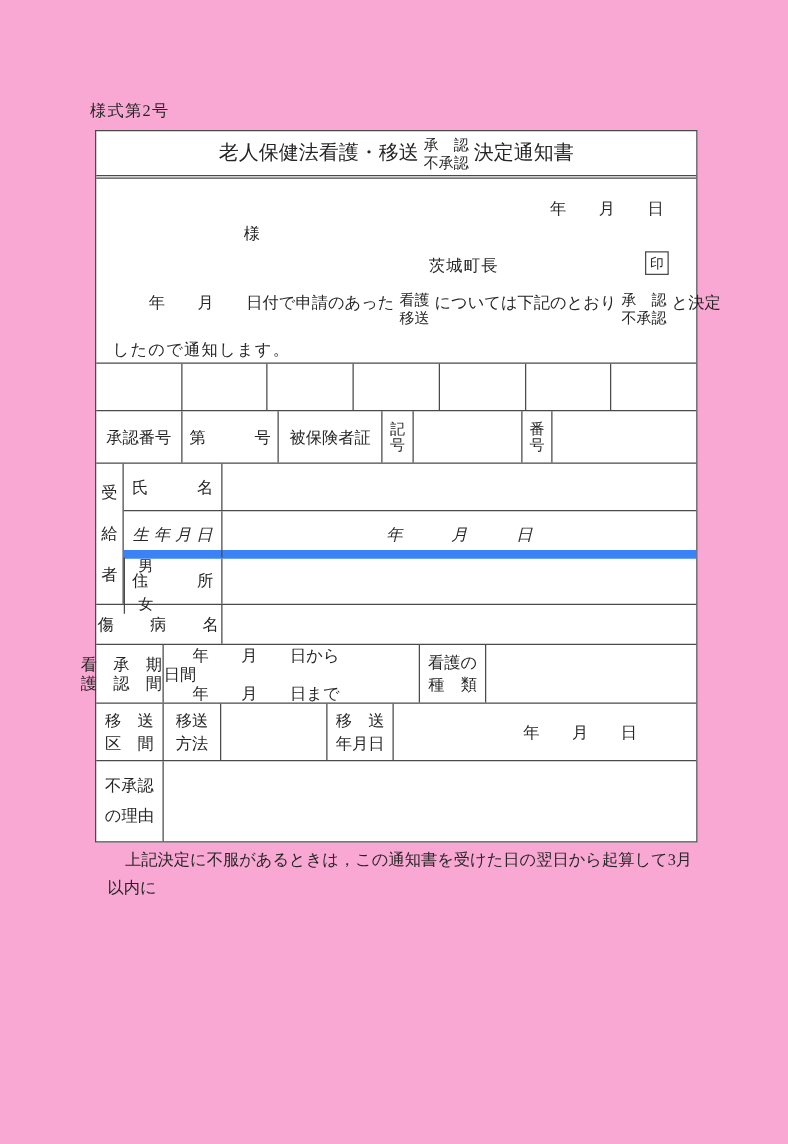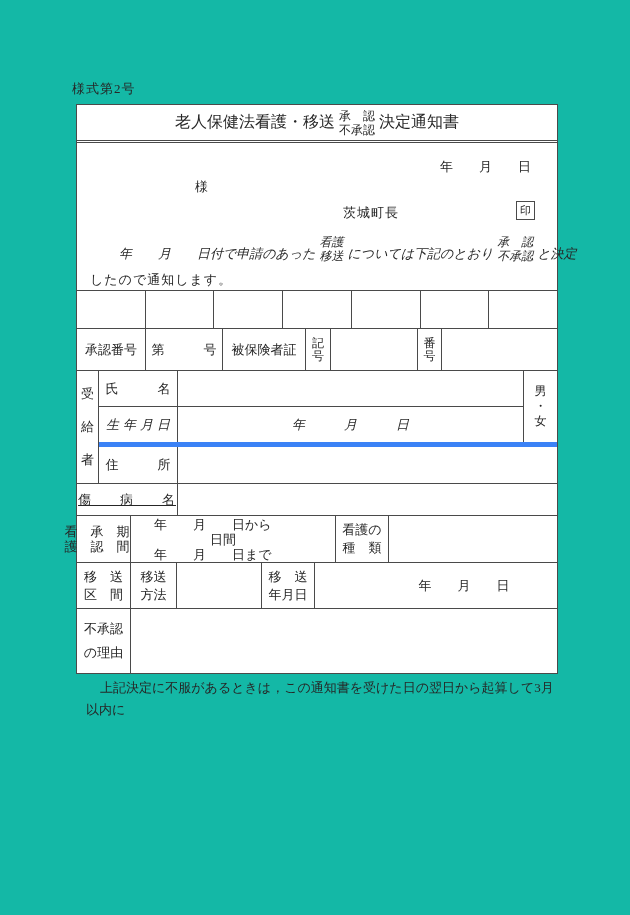--- a/index.html
+++ b/index.html
@@ -1,19 +1,19 @@
 <!DOCTYPE html>
 <html lang="ja"><head>
 <meta charset="utf-8">
 <style>
   * { margin:0; padding:0; box-sizing:border-box; }
   html,body { background:#e8e8e8; }
   .sheet {
     position:relative; width:630px; height:915px; margin:0 auto;
-    background:#14b8a6; color:#262626;
+    background:#f9a8d4; color:#262626;
     font-family:"Liberation Serif","DejaVu Serif",serif;
     font-size:13px; overflow:hidden;
   }
   .form-no { position:absolute; left:72px; top:80px; font-size:13px; letter-spacing:1px; }
 
   .doc { position:absolute; left:76px; top:104px; width:482px; border:1px solid #4a4a4a; background:#fff; }
 
   
   .br { border-right:1px solid #4a4a4a; }
   .cc { display:flex; align-items:center; justify-content:center; text-align:center; }
@@ -27,28 +27,28 @@
 
   
   .head { position:relative; height:148px; border-bottom:1px solid #4a4a4a; }
   .head .date-line   { position:absolute; top:15px;  right:26px; white-space:pre; }
   .head .honorific   { position:absolute; top:35px;  left:118px; }
   .head .issuer      { position:absolute; top:61px;  left:266px; letter-spacing:1px; }
   .head .seal-box    { position:absolute; top:58px;  right:22px; width:19px; height:19px;
                        border:1px solid #4a4a4a; font-size:11px;
                        display:flex; align-items:center; justify-content:center; }
   .head .body-l1 { position:absolute; top:90px; left:42px; right:4px; height:30px;
-                   display:flex; align-items:flex-end; white-space:nowrap;font-style:italic; }
+                   display:flex; align-items:flex-start; white-space:nowrap; }
   .head .body-l2 { position:absolute; top:128px; left:13px; letter-spacing:1px; }
 
   
   .hrow { display:flex; border-bottom:1px solid #4a4a4a; }
   .row-jukyu  { height:38px; }
   .row-shonin { height:42px; }
-  .row-shobyo { height:32px;text-decoration:underline; }
+  .row-shobyo { height:32px; }
   .row-kango  { height:47px; }
   .row-iso    { height:46px; }
   .row-fushonin { height:64px; border-bottom:none; }
 
   .jukyu-label { width:166px; letter-spacing:1px; }
   .jcell { flex:1; }
 
   .c-shonin-label { width:69px; }
   .c-dai      { width:77px;text-align:right; }
   .c-hihoken  { width:83px; }
@@ -58,40 +58,40 @@
   .c-bblank   { flex:1; }
   .vstack2 { display:flex; flex-direction:column; align-items:center; justify-content:center;
              font-size:12px; line-height:13px; }
 
   
   .jukyusha { display:flex; height:113px; border-bottom:1px solid #4a4a4a; }
   .side-col { width:22px; border-right:1px solid #4a4a4a;
               display:flex; flex-direction:column; justify-content:space-around;
               align-items:center; padding:6px 0; }
   .jk-main { flex:1; display:flex; flex-direction:column; }
-  .jk-top  { height:76px; display:flex; border-bottom:5px solid #3b82f6; }
+  .jk-top  { height:76px; display:flex; border-bottom:7px solid #3b82f6;flex-direction:column; }
   .jk-left { flex:1; display:flex; flex-direction:column; }
   .jk-r1 { height:38px; display:flex; border-bottom:1px solid #4a4a4a; }
   .jk-r2 { height:37px; display:flex;font-style:italic; }
   .jk-r3 { height:36px; display:flex; }
   .jk-label { width:79px; border-right:1px solid #4a4a4a; }
   .jk-field { flex:1; }
   .gender-col { width:34px; border-left:1px solid #4a4a4a;
                 display:flex; flex-direction:column; justify-content:center; align-items:center;
                 font-size:12px; line-height:15px; }
   .ls4 { letter-spacing:4px; text-indent:4px; }
 
   .shobyo-label { width:101px; letter-spacing:1px; }
 
   
   .c-klabel { width:54px; display:flex; justify-content:center;
               align-items:center; line-height:15px; }
   .c-kmid { width:205px; padding-top:1px; }
   .c-kmid .l1 { padding-left:23px; line-height:15px; white-space:pre; }
-  .c-kmid .l2 { text-align:center; padding-right:20px; line-height:15px; }
+  .c-kmid .l2 { text-align:left; padding-right:20px; line-height:15px; }
   .c-kmid .l3 { padding-left:23px; line-height:15px; white-space:pre; }
   .c-ktype { width:53px; display:flex; flex-direction:column; justify-content:space-between;
              align-items:center; padding:5px 0; }
   .c-kblank2 { flex:1; }
 
   
   .c-ilabel { width:54px; display:flex; flex-direction:column; justify-content:space-between;
               align-items:center; padding:5px 0; }
   .c-fromto { width:74px; display:flex; flex-direction:column; justify-content:space-between;
               align-items:flex-end; padding:4px 8px; }

